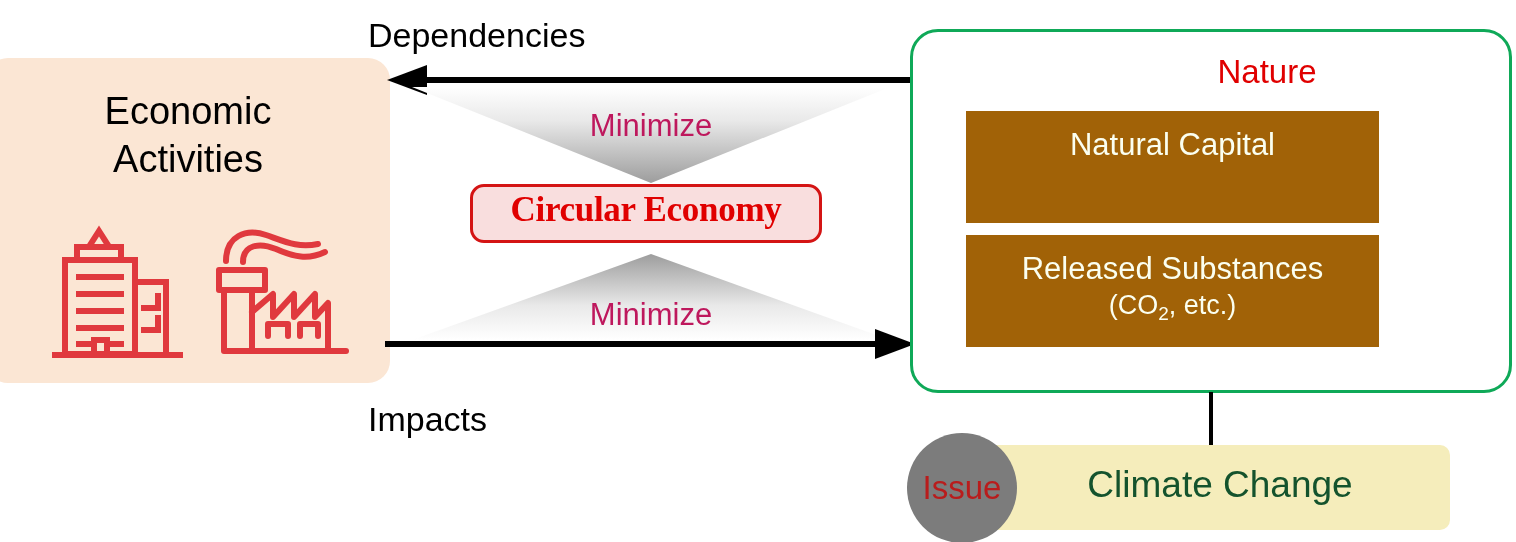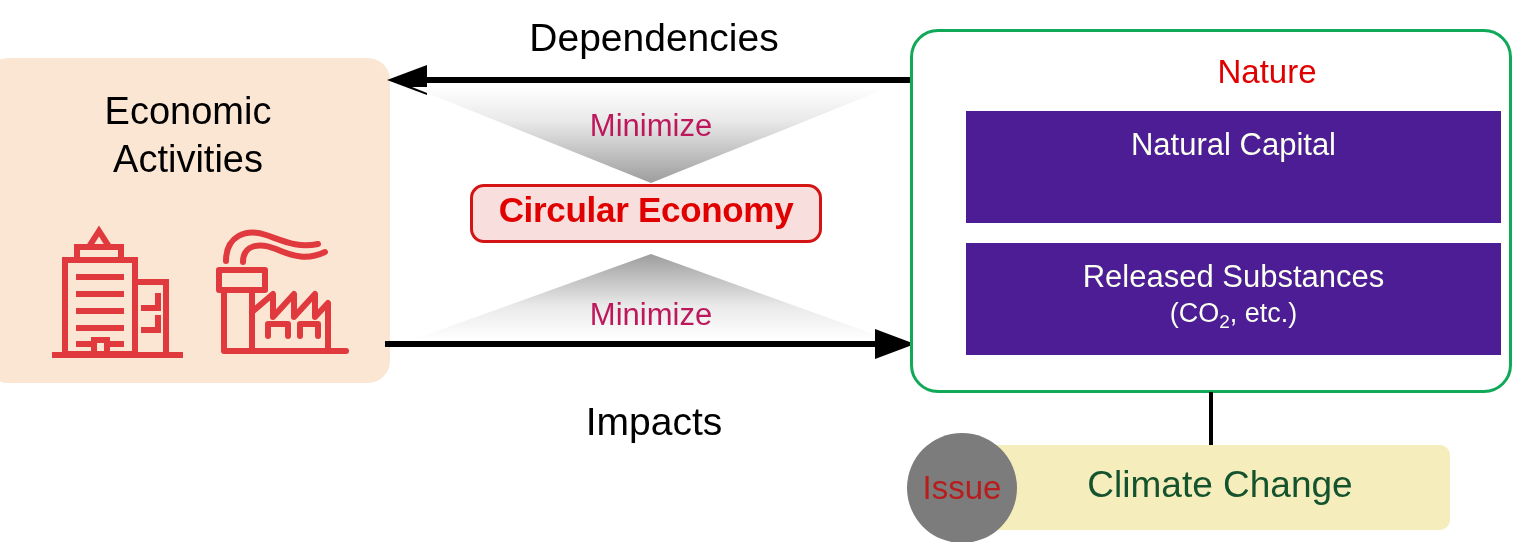--- a/index.html
+++ b/index.html
@@ -54,23 +54,23 @@
     left: 385px;
     width: 532px;
     height: 30px;
   }
   #arrow-dependencies { top: 65px; }
   #arrow-impacts      { top: 329px; }
 
   .lbl-dependencies, .lbl-impacts {
     position: absolute;
     width: 532px;
-    left: 388px;
-    text-align: center;
-    font-size: 39px;
+    left: 368px;
+    text-align: left;
+    font-size: 34px;
     color: #000000;
   }
   .lbl-dependencies { top: 16px; }
   .lbl-impacts      { top: 364px; margin-top: 36px; }
 
   
   .minimize-wrap {
     position: absolute;
     left: 412px;
     width: 478px;
@@ -105,20 +105,21 @@
   #circular-label {
     position: absolute;
     left: 470px;
     top: 190px;
     width: 352px;
     text-align: center;
     font-size: 35px;
     font-weight: bold;
     color: #E00000;
     letter-spacing: -0.3px;
+    font-family: Liberation Serif, serif;
   }
 
   
   #nature-box {
     position: absolute;
     left: 910px;
     top: 29px;
     width: 602px;
     height: 364px;
     border: 3px solid #0FA958;
@@ -131,28 +132,28 @@
     left: 910px;
     top: 53px;
     width: 714px;
     text-align: center;
     font-size: 33px;
     color: #E00000;
   }
   .nature-card {
     position: absolute;
     left: 966px;
-    width: 535px;
-    background: #4c1d95;
+    width: 413px;
+    background: #a16207;
     color: #FBFFF0;
     text-align: center;
     box-sizing: border-box;
   }
   #nature-card-0 { top: 111px; height: 112px; }
-  #nature-card-1 { top: 243px; height: 112px; text-align: center; }
+  #nature-card-1 { top: 235px; height: 112px; text-align: center; }
   .nature-card .c-title {
     font-size: 31px;
     line-height: 38px;
     padding-top: 15px;
   }
   .nature-card .c-sub {
     font-size: 27px;
     line-height: 34px;
   }
   .nature-card .c-sub sub { font-size: 19px; }

